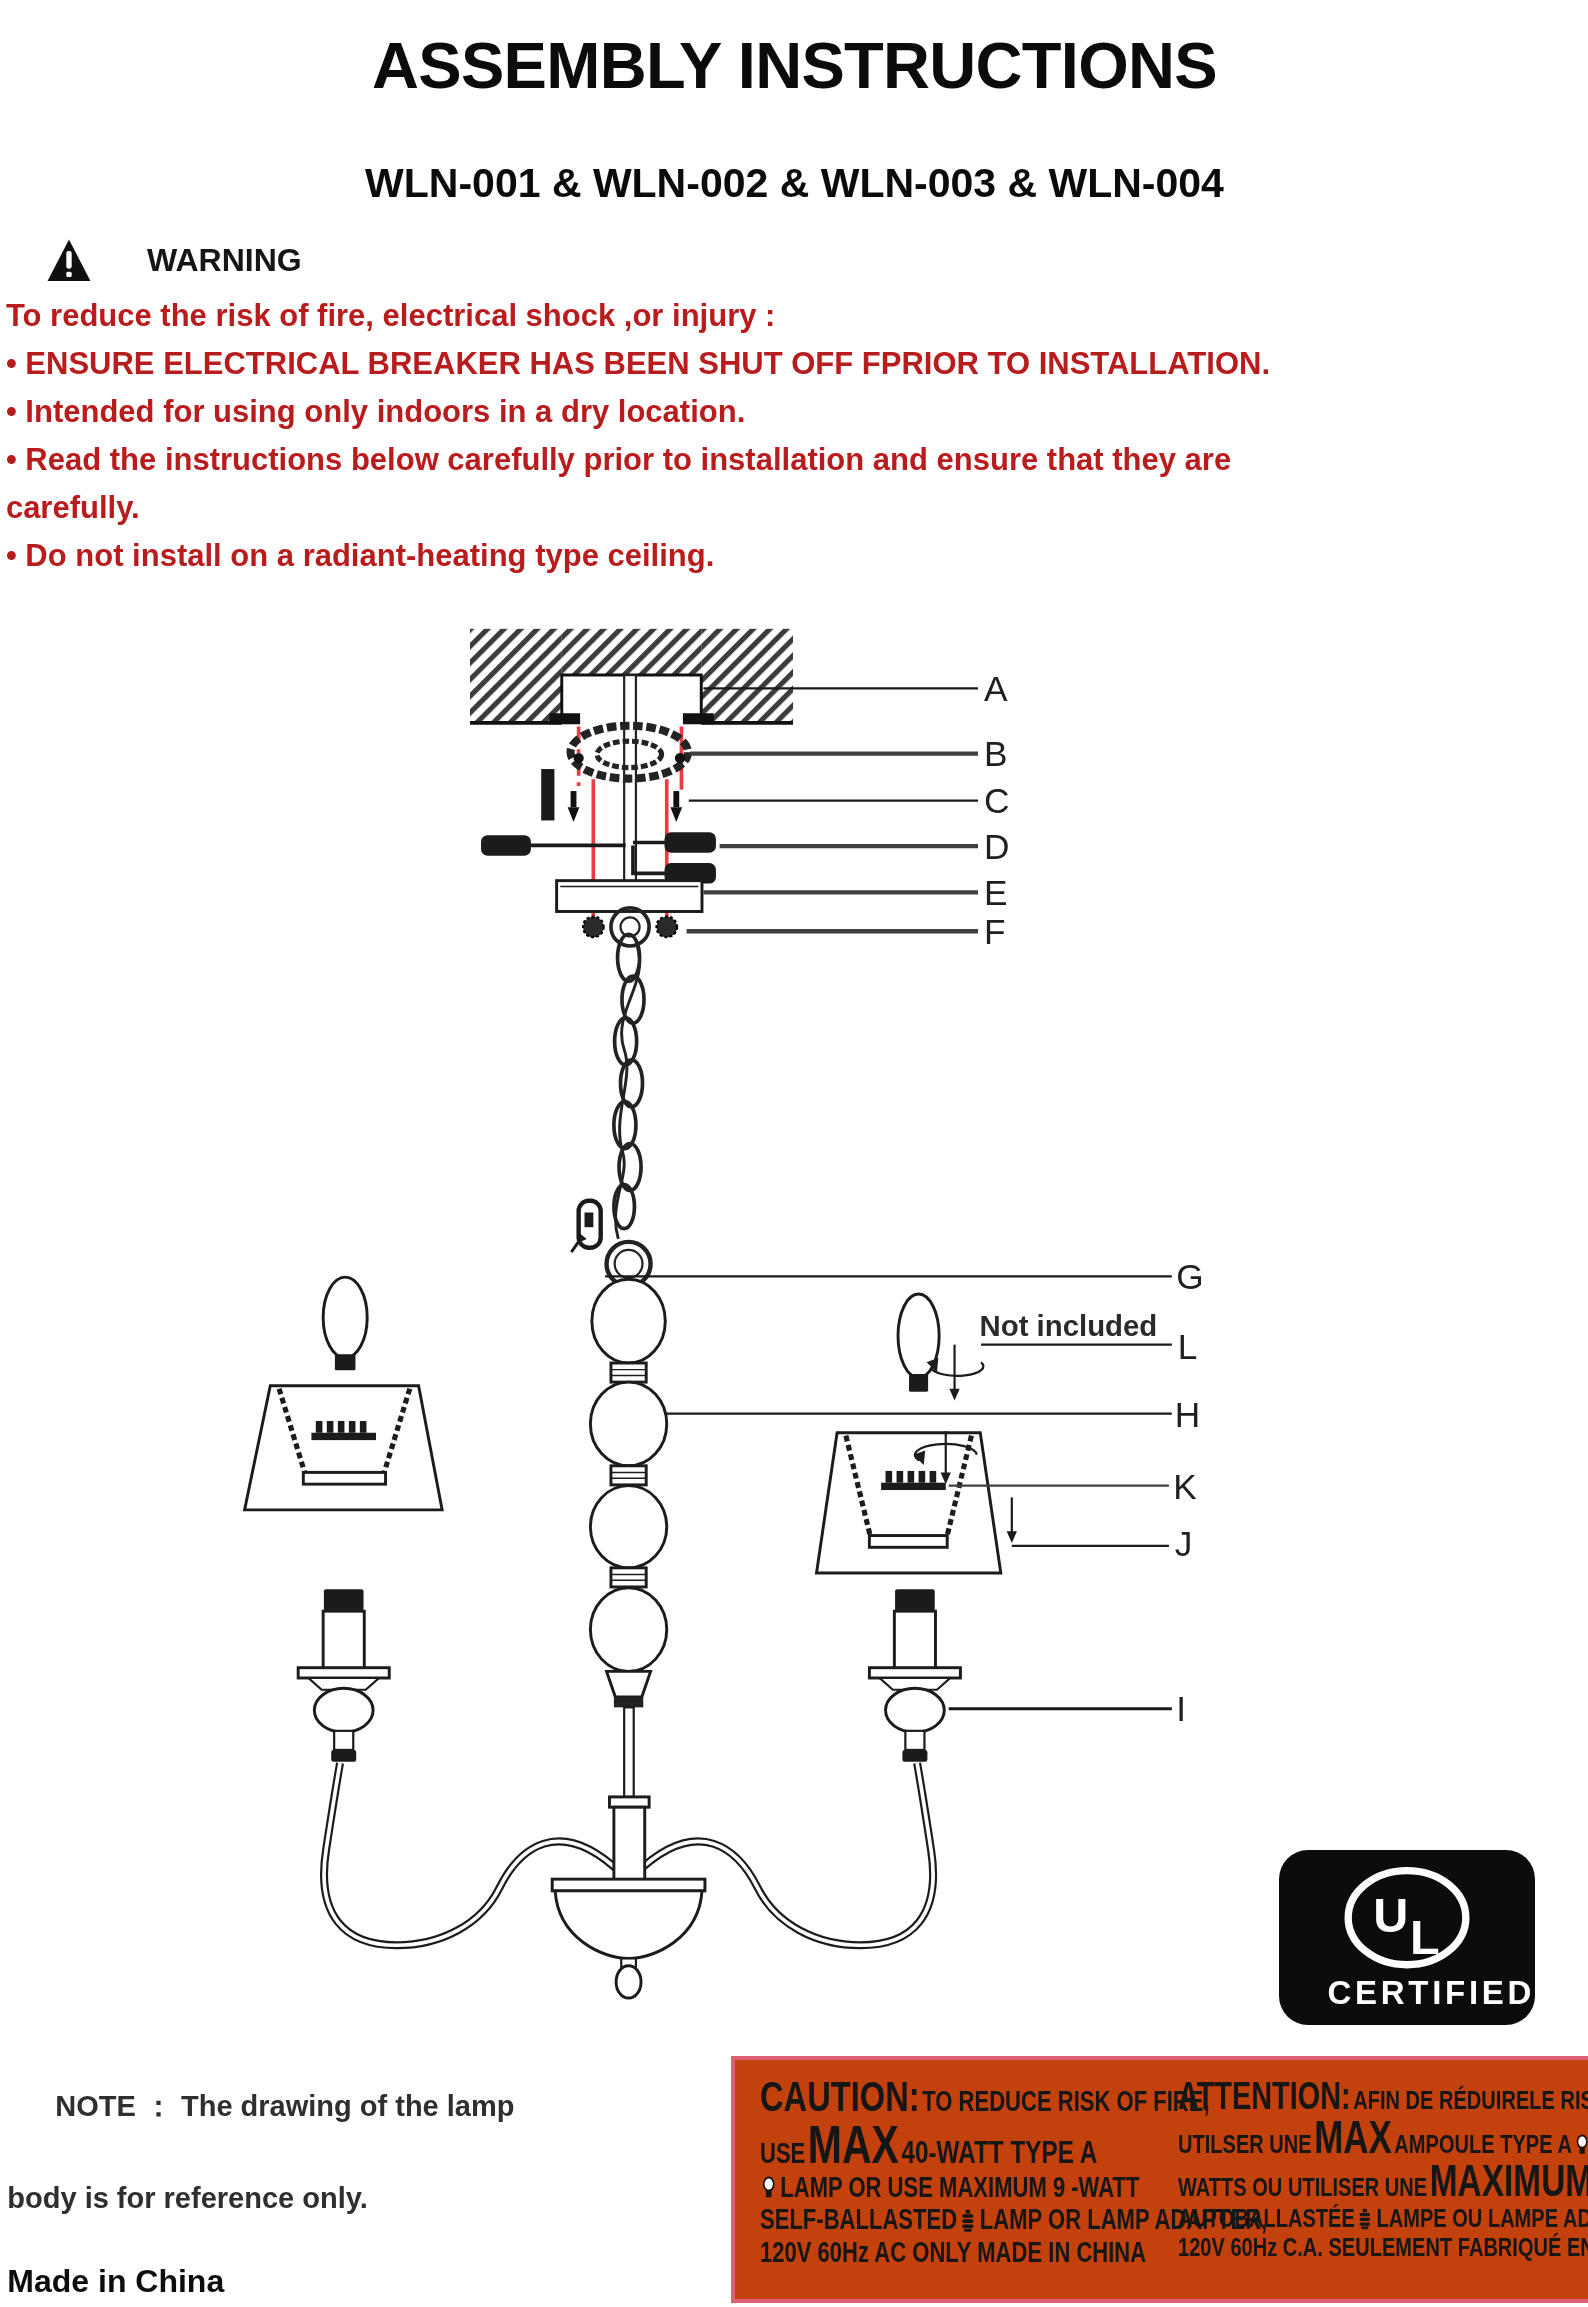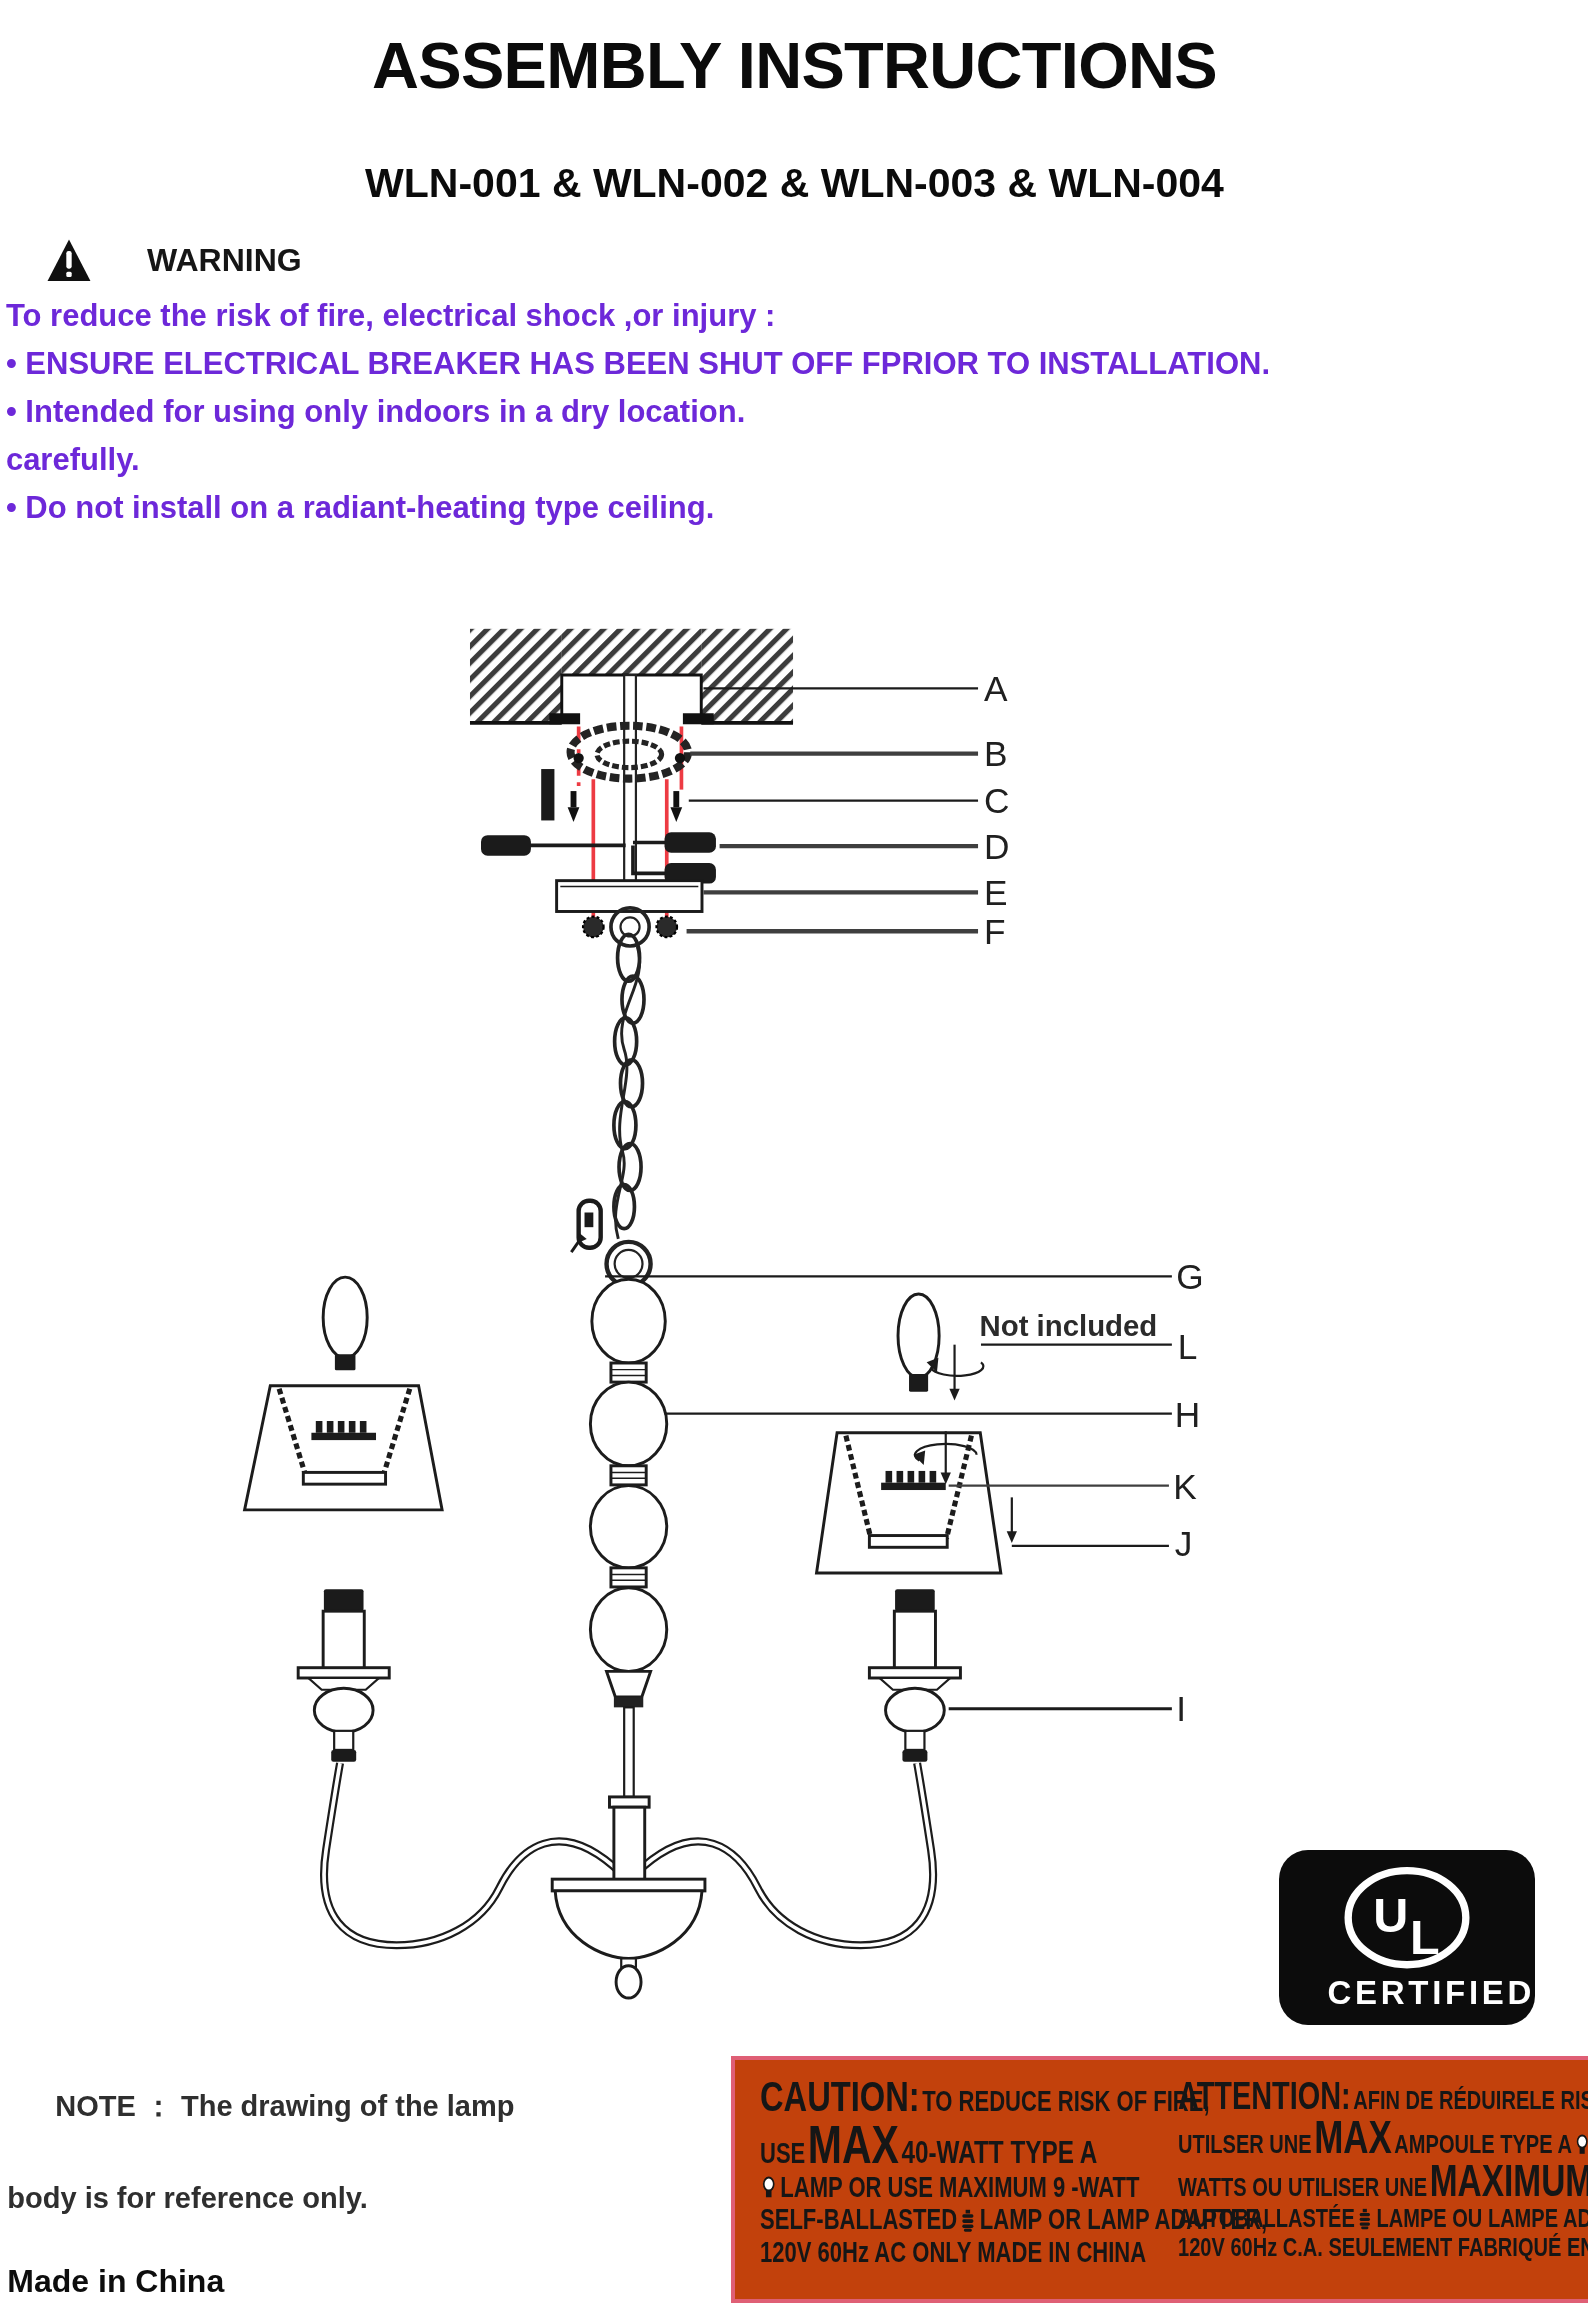--- a/index.html
+++ b/index.html
@@ -6,21 +6,21 @@
   .page{position:relative;width:1589px;height:2307px;background:#ffffff;overflow:hidden;
         font-family:"Liberation Sans",sans-serif;color:#111;}
   
   .title{position:absolute;top:28px;left:0;width:100%;text-align:center;
          font-size:65px;font-weight:bold;letter-spacing:-0.7px;color:#0b0b0b;}
   .subtitle{position:absolute;top:160px;left:0;width:100%;text-align:center;
             font-size:41px;font-weight:bold;color:#0b0b0b;}
   .warn-head{position:absolute;top:242px;left:147px;font-size:32px;font-weight:bold;color:#161616;}
   .warn-tri{position:absolute;top:238px;left:46px;width:46px;height:46px;}
   .warn-par{position:absolute;top:292px;left:5.9px;width:1571px;}
-  .warn-line{font-size:31px;font-weight:bold;line-height:48px;color:#6d28d9;white-space:nowrap;}
+  .warn-line{font-size:31px;font-weight:bold;line-height:48px;color:#b91c1c;white-space:nowrap;}
   
   .diagram{position:absolute;left:0;top:609px;width:1589px;height:1428px;}
   
   .ul-badge{position:absolute;left:1279px;top:1850px;width:256px;height:175px;
             background:#0c0c0c;border-radius:29px;}
   .ul-cert{position:absolute;left:0;bottom:13.2px;width:100%;text-align:right;color:#fff;
            font-size:33px;font-weight:bold;letter-spacing:3.7px;}
   
   .note1{position:absolute;left:7.3px;top:2087px;font-size:29px;font-weight:bold;color:#2f2f2f;margin-left:48px;}
   .note2{position:absolute;left:7.3px;top:2182px;font-size:29px;font-weight:bold;color:#2f2f2f;}
@@ -58,20 +58,21 @@
     <polygon points="30,2 58,56 2,56" fill="#101010"></polygon>
     <rect x="26.5" y="17" width="7" height="23" rx="3" fill="#ffffff"></rect>
     <rect x="26.5" y="44" width="7" height="7" rx="2" fill="#ffffff"></rect>
   </svg>
   <div class="warn-head">WARNING</div>
 
   <div class="warn-par">
     <div class="warn-line">To reduce the risk of fire, electrical shock ,or injury :</div>
     <div class="warn-line">• ENSURE ELECTRICAL BREAKER HAS BEEN SHUT OFF FPRIOR TO INSTALLATION.</div>
     <div class="warn-line">• Intended for using only indoors in a dry location.</div>
+    <div class="warn-line">• Read the instructions below carefully prior to installation and ensure that they are</div>
     <div class="warn-line">carefully.</div>
     <div class="warn-line">• Do not install on a radiant-heating type ceiling.</div>
   </div>
 
   <svg class="diagram" viewBox="0 830 2164 1945">
     <defs>
       <pattern id="hatch" width="16" height="16" patternUnits="userSpaceOnUse" patternTransform="rotate(45)">
         <rect width="16" height="16" fill="#ffffff"></rect>
         <rect width="7" height="16" fill="#3c3c3c"></rect>
       </pattern>

